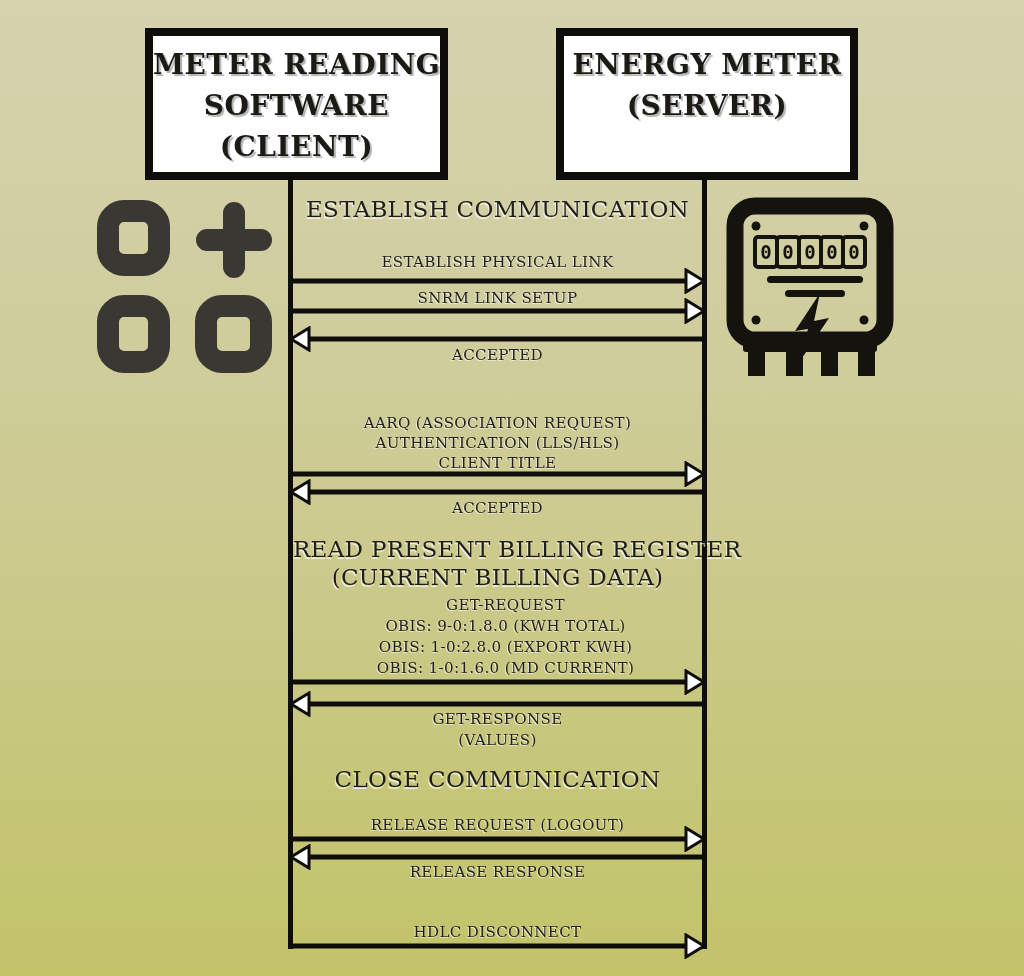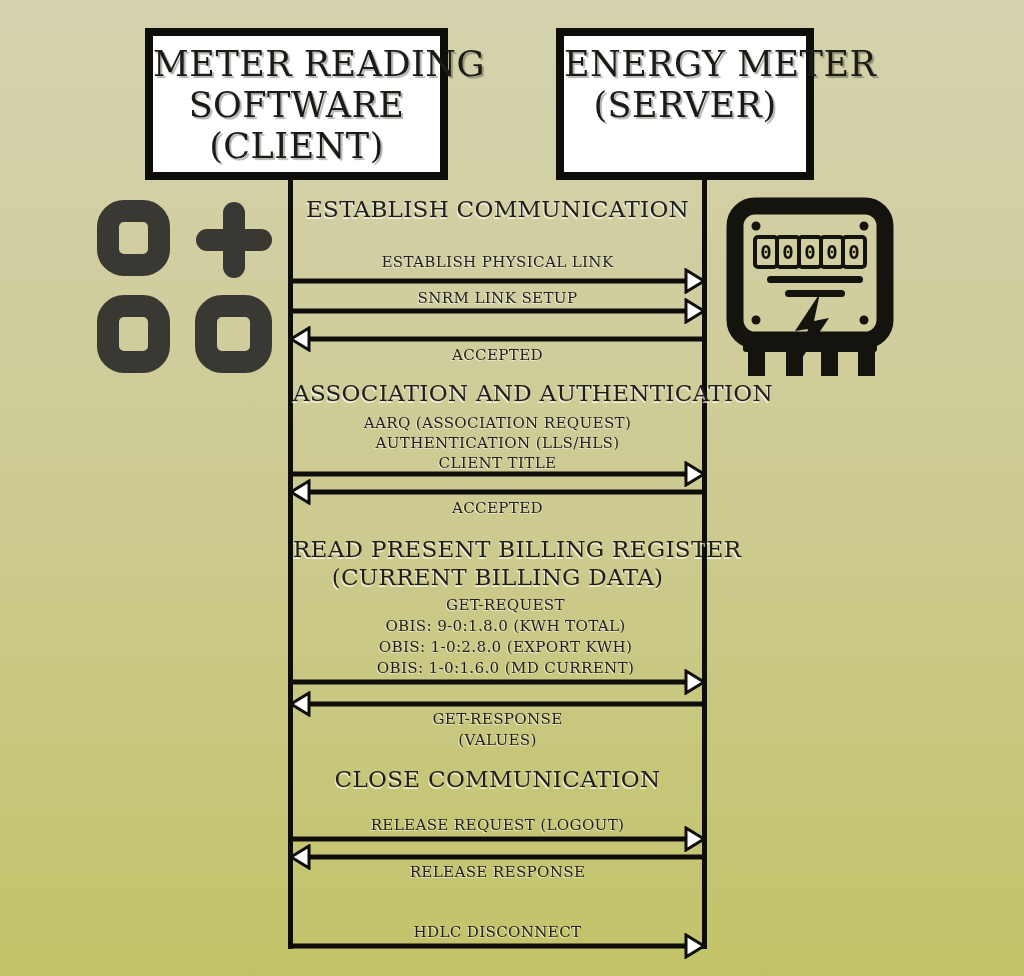--- a/index.html
+++ b/index.html
@@ -7,21 +7,21 @@
     position:relative;width:1024px;height:976px;overflow:hidden;
     background:linear-gradient(180deg,#d5d3ae 0%,#d0ce9f 30%,#cccา8e 50%,#c2c369 100%);
     background:linear-gradient(180deg,#d5d3ae 0%,#d0ce9f 30%,#ccca8e 55%,#c2c369 100%);
     font-family:"DejaVu Serif","Liberation Serif",serif;
   }
   .actor-box{
     position:absolute;top:28px;height:152px;box-sizing:border-box;
     background:#ffffff;border:8px solid #0e0d0a;text-align:center;padding-top:8px;
   }
   .actor-line{
-    font-weight:normal;font-size:35px;line-height:41px;color:#1c1a14;
+    font-weight:bold;font-size:28px;line-height:41px;color:#1c1a14;
     text-shadow:2px 2px 1px rgba(0,0,0,0.30);letter-spacing:0.5px;white-space:nowrap;
   }
   .lifeline{position:absolute;top:180px;width:5px;height:769px;background:#0e0d0a;}
   .hdr{
     position:absolute;left:293px;width:409px;text-align:center;
     font-weight:normal;font-size:23px;line-height:28px;color:#201e18;
     text-shadow:-1px 2px 0 rgba(255,255,255,0.65);letter-spacing:0.3px;white-space:nowrap;
   }
   .lbl{
     position:absolute;left:293px;width:409px;text-align:center;
@@ -35,21 +35,21 @@
 </head>
 <body>
 
 <div class="stage">
 
   <div class="actor-box" style="left:145px;width:303px;">
     <div class="actor-line">METER READING</div>
     <div class="actor-line">SOFTWARE</div>
     <div class="actor-line">(CLIENT)</div>
   </div>
-  <div class="actor-box" style="left:556px;width:258px;">
+  <div class="actor-box" style="left:556px;width:302px;">
     <div class="actor-line">ENERGY METER</div>
     <div class="actor-line">(SERVER)</div>
   </div>
 
   <div class="lifeline" style="left:288px;"></div>
   <div class="lifeline" style="left:702px;"></div>
 
   <svg class="icon-abs" style="left:96px;top:199px;" width="176" height="178" viewBox="0 0 176 178">
     <g stroke="#3a3833" fill="none" stroke-width="22" stroke-linejoin="round">
       <rect x="12" y="12" width="51" height="54" rx="16"></rect>
@@ -109,21 +109,20 @@
     <line x1="0" y1="13" x2="398" y2="13" stroke="#0e0d0a" stroke-width="5"></line>
     <polygon points="395,2 395,24 413,13" fill="#ffffff" stroke="#0e0d0a" stroke-width="3"></polygon>
   </svg>
 
   <svg class="arrow" style="top:326px;" viewBox="0 0 413 26">
     <line x1="15" y1="13" x2="413" y2="13" stroke="#0e0d0a" stroke-width="5"></line>
     <polygon points="18,2 18,24 0,13" fill="#ffffff" stroke="#0e0d0a" stroke-width="3"></polygon>
   </svg>
   <div class="lbl" style="top:345px;">ACCEPTED</div>
 
-  <div class="hdr" style="top:379px;">ASSOCIATION AND AUTHENTICATION</div>
 
   <div class="lbl" style="top:413px;">
     <div>AARQ (ASSOCIATION REQUEST)</div>
     <div>AUTHENTICATION (LLS/HLS)</div>
     <div>CLIENT TITLE</div>
   </div>
   <svg class="arrow" style="top:461px;" viewBox="0 0 413 26">
     <line x1="0" y1="13" x2="398" y2="13" stroke="#0e0d0a" stroke-width="5"></line>
     <polygon points="395,2 395,24 413,13" fill="#ffffff" stroke="#0e0d0a" stroke-width="3"></polygon>
   </svg>

